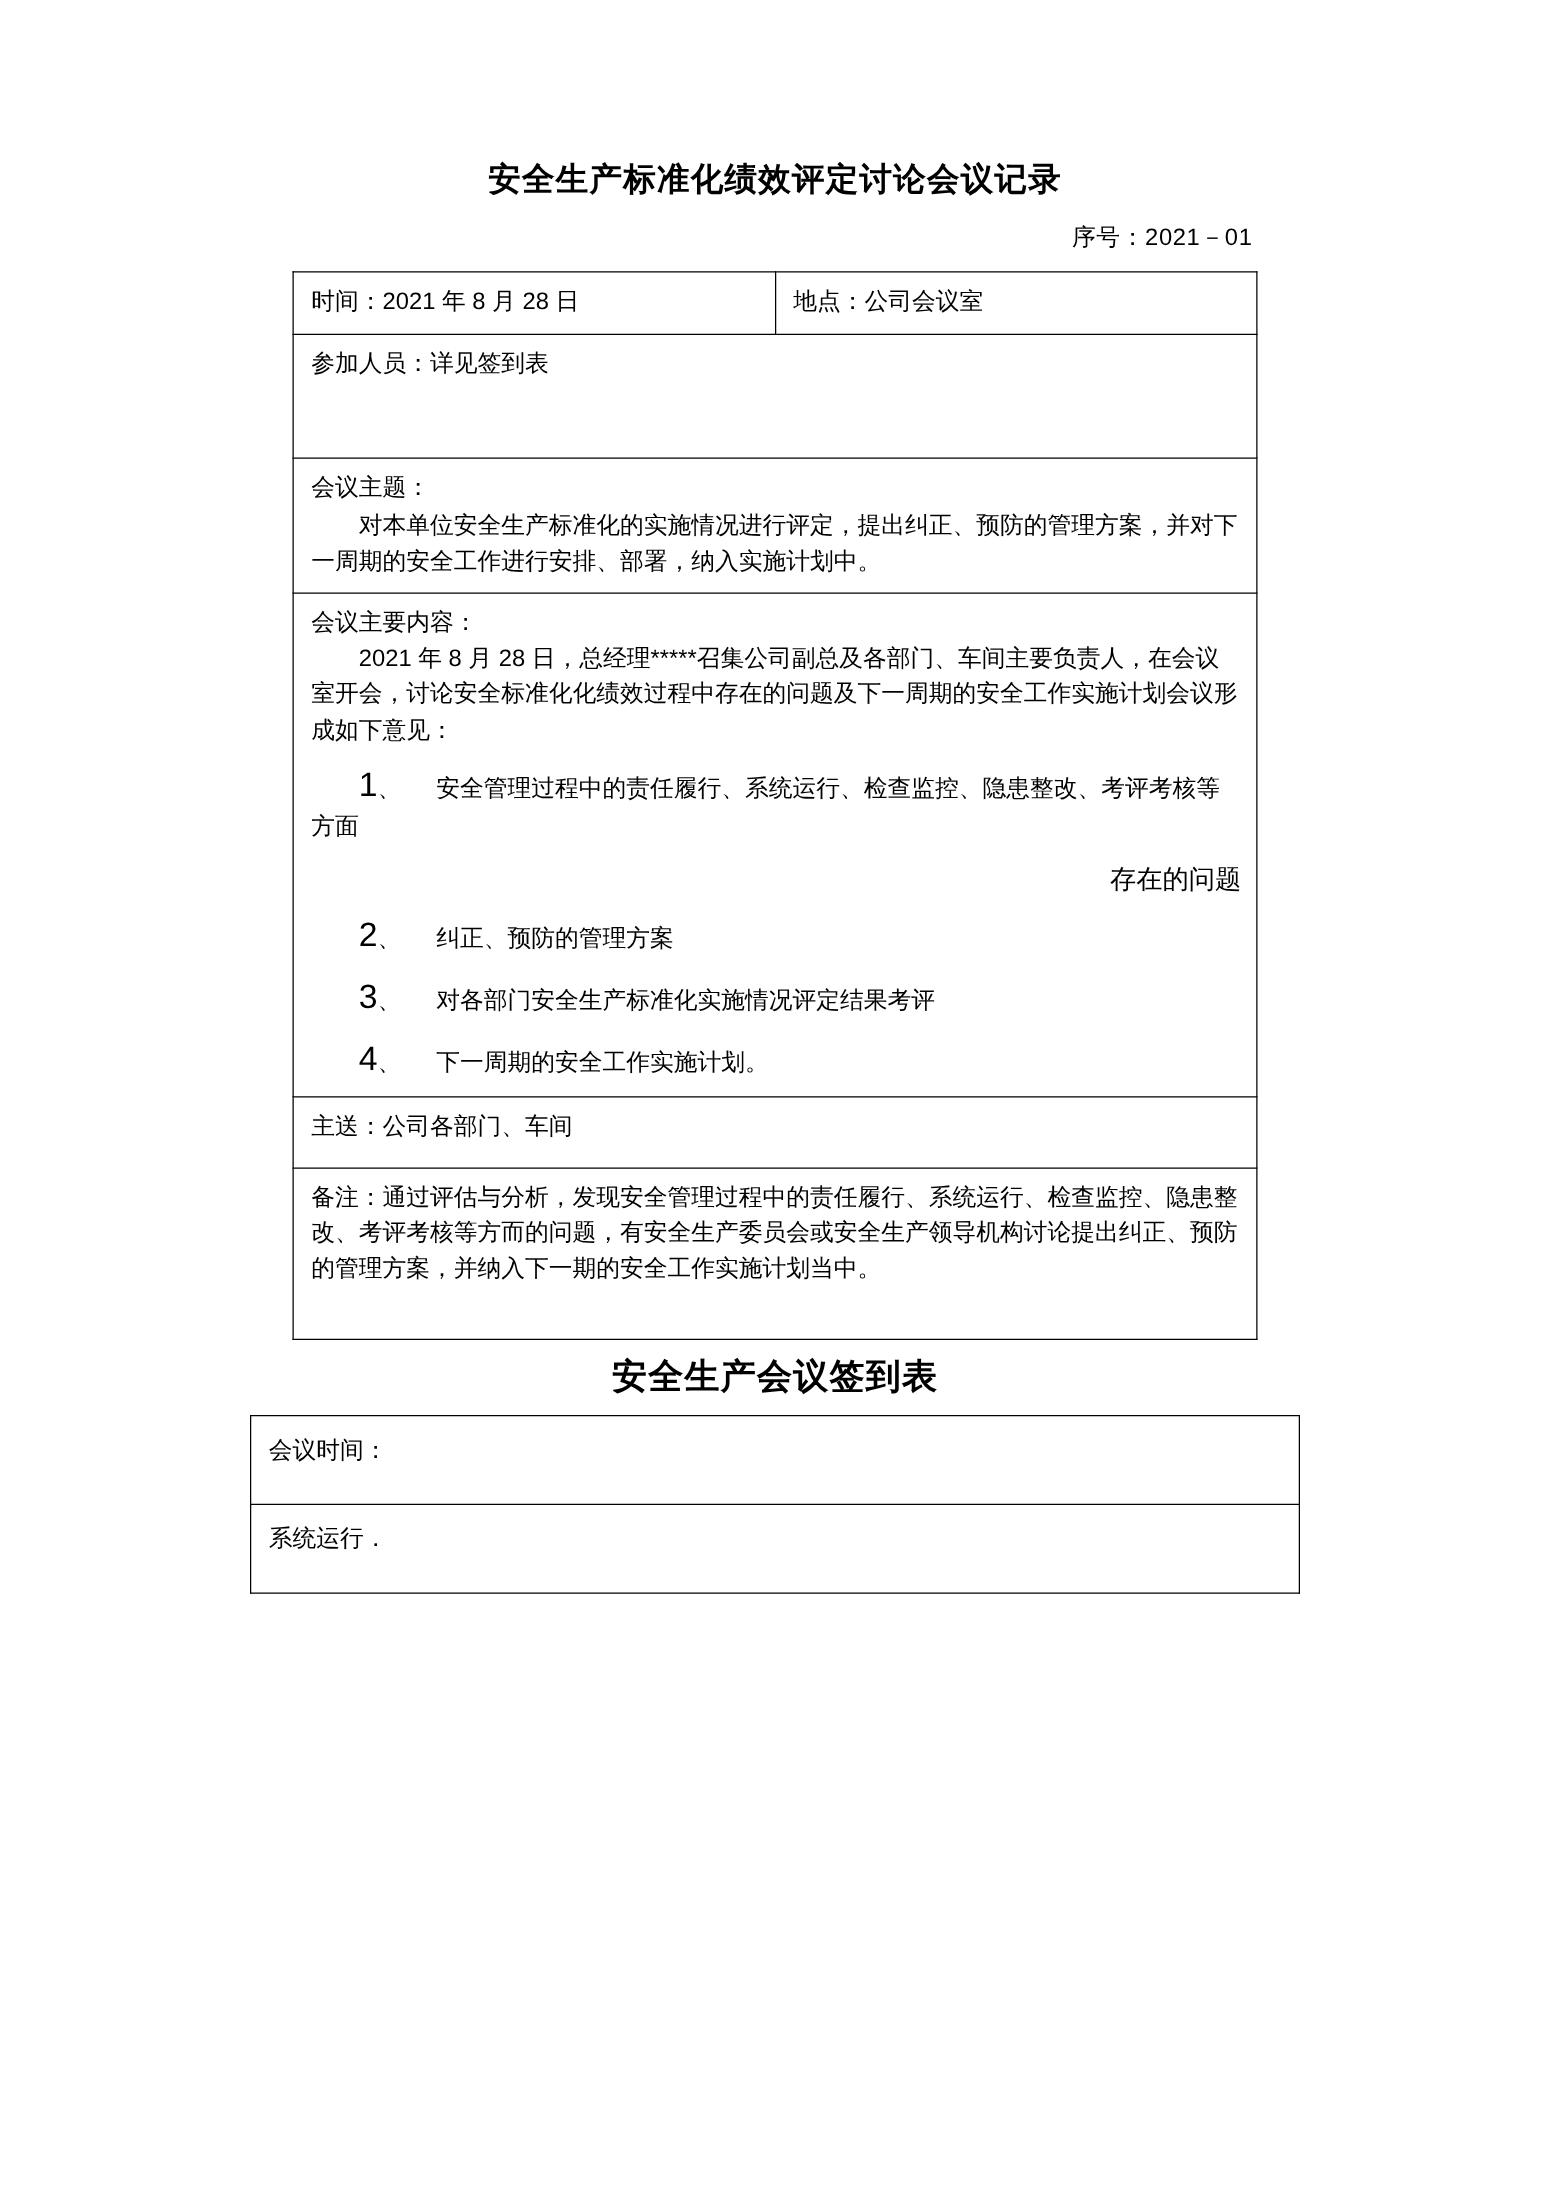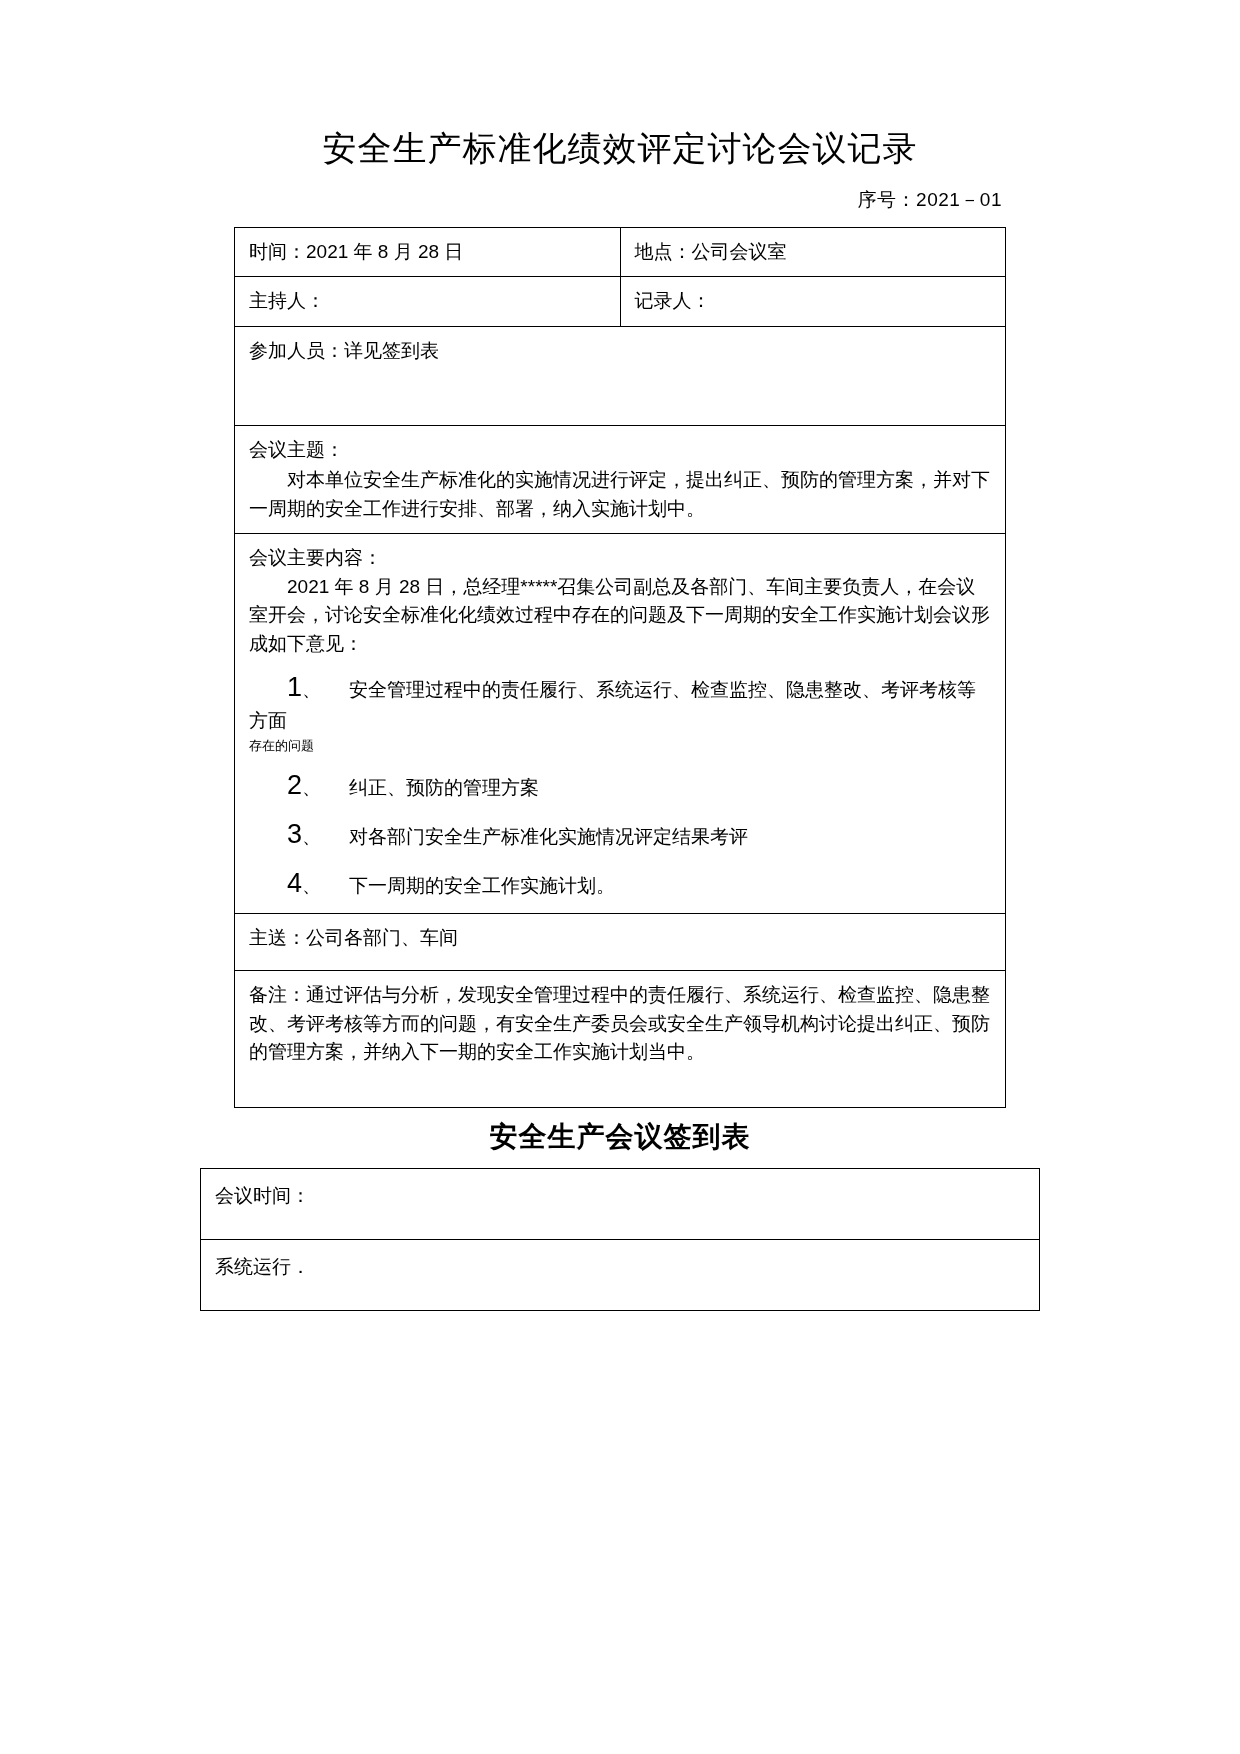--- a/index.html
+++ b/index.html
@@ -17,22 +17,22 @@
   }
   .page {
     width: 1240px;
     height: 1754px;
     box-sizing: border-box;
     padding: 0;
     position: relative;
   }
   .doc-title {
     text-align: center;
-    font-size: 34px;
-    font-weight: normal;
+    font-size: 26px;
+    font-weight: bold;
     letter-spacing: 1px;
     margin-top: 128px;
     line-height: 1.2;
   }
   .serial-row {
     text-align: right;
     font-size: 19px;
     margin-top: 18px;
     padding-right: 238px;
     letter-spacing: 0.5px;
@@ -77,22 +77,23 @@
     vertical-align: baseline;
   }
   .numlist .num .dun {
     font-size: 19px;
   }
   .numlist .txt {
     font-size: 19px;
   }
   .numlist .wrap-extra {
     display: block;
-    font-size: 13px;
-    margin-top: 2px;
+    font-size: 21px;
+    margin-top: 13px;
+    text-align: right;
   }
   .plan-cell { height: 148px; padding-top: 22px; }
   .to-cell { height: 36px; }
   .remark-cell {
     height: 116px;
     padding-top: 26px;
     font-size: 17px;
     line-height: 1.55;
   }
   .subtitle {
@@ -128,28 +129,20 @@
   <table class="main-table">
     <tbody>
       <tr class="row-h1">
         <td class="cell-half">
           <p class="tight">时间：2021 年 8 月 28 日</p>
         </td>
         <td class="cell-half">
           <p class="tight">地点：公司会议室</p>
         </td>
       </tr>
-      <tr class="row-h1">
-        <td class="cell-half">
-          <p class="tight">主持人：</p>
-        </td>
-        <td class="cell-half">
-          <p class="tight">记录人：</p>
-        </td>
-      </tr>
       <tr>
         <td colspan="2" class="attendee-cell">
           <p class="tight">参加人员：详见签到表</p>
         </td>
       </tr>
       <tr>
         <td colspan="2" class="pad-block">
           <p class="tight">会议主题：</p>
           <p class="indent theme-body">对本单位安全生产标准化的实施情况进行评定，提出纠正、预防的管理方案，并对下一周期的安全工作进行安排、部署，纳入实施计划中。</p>
         </td>

